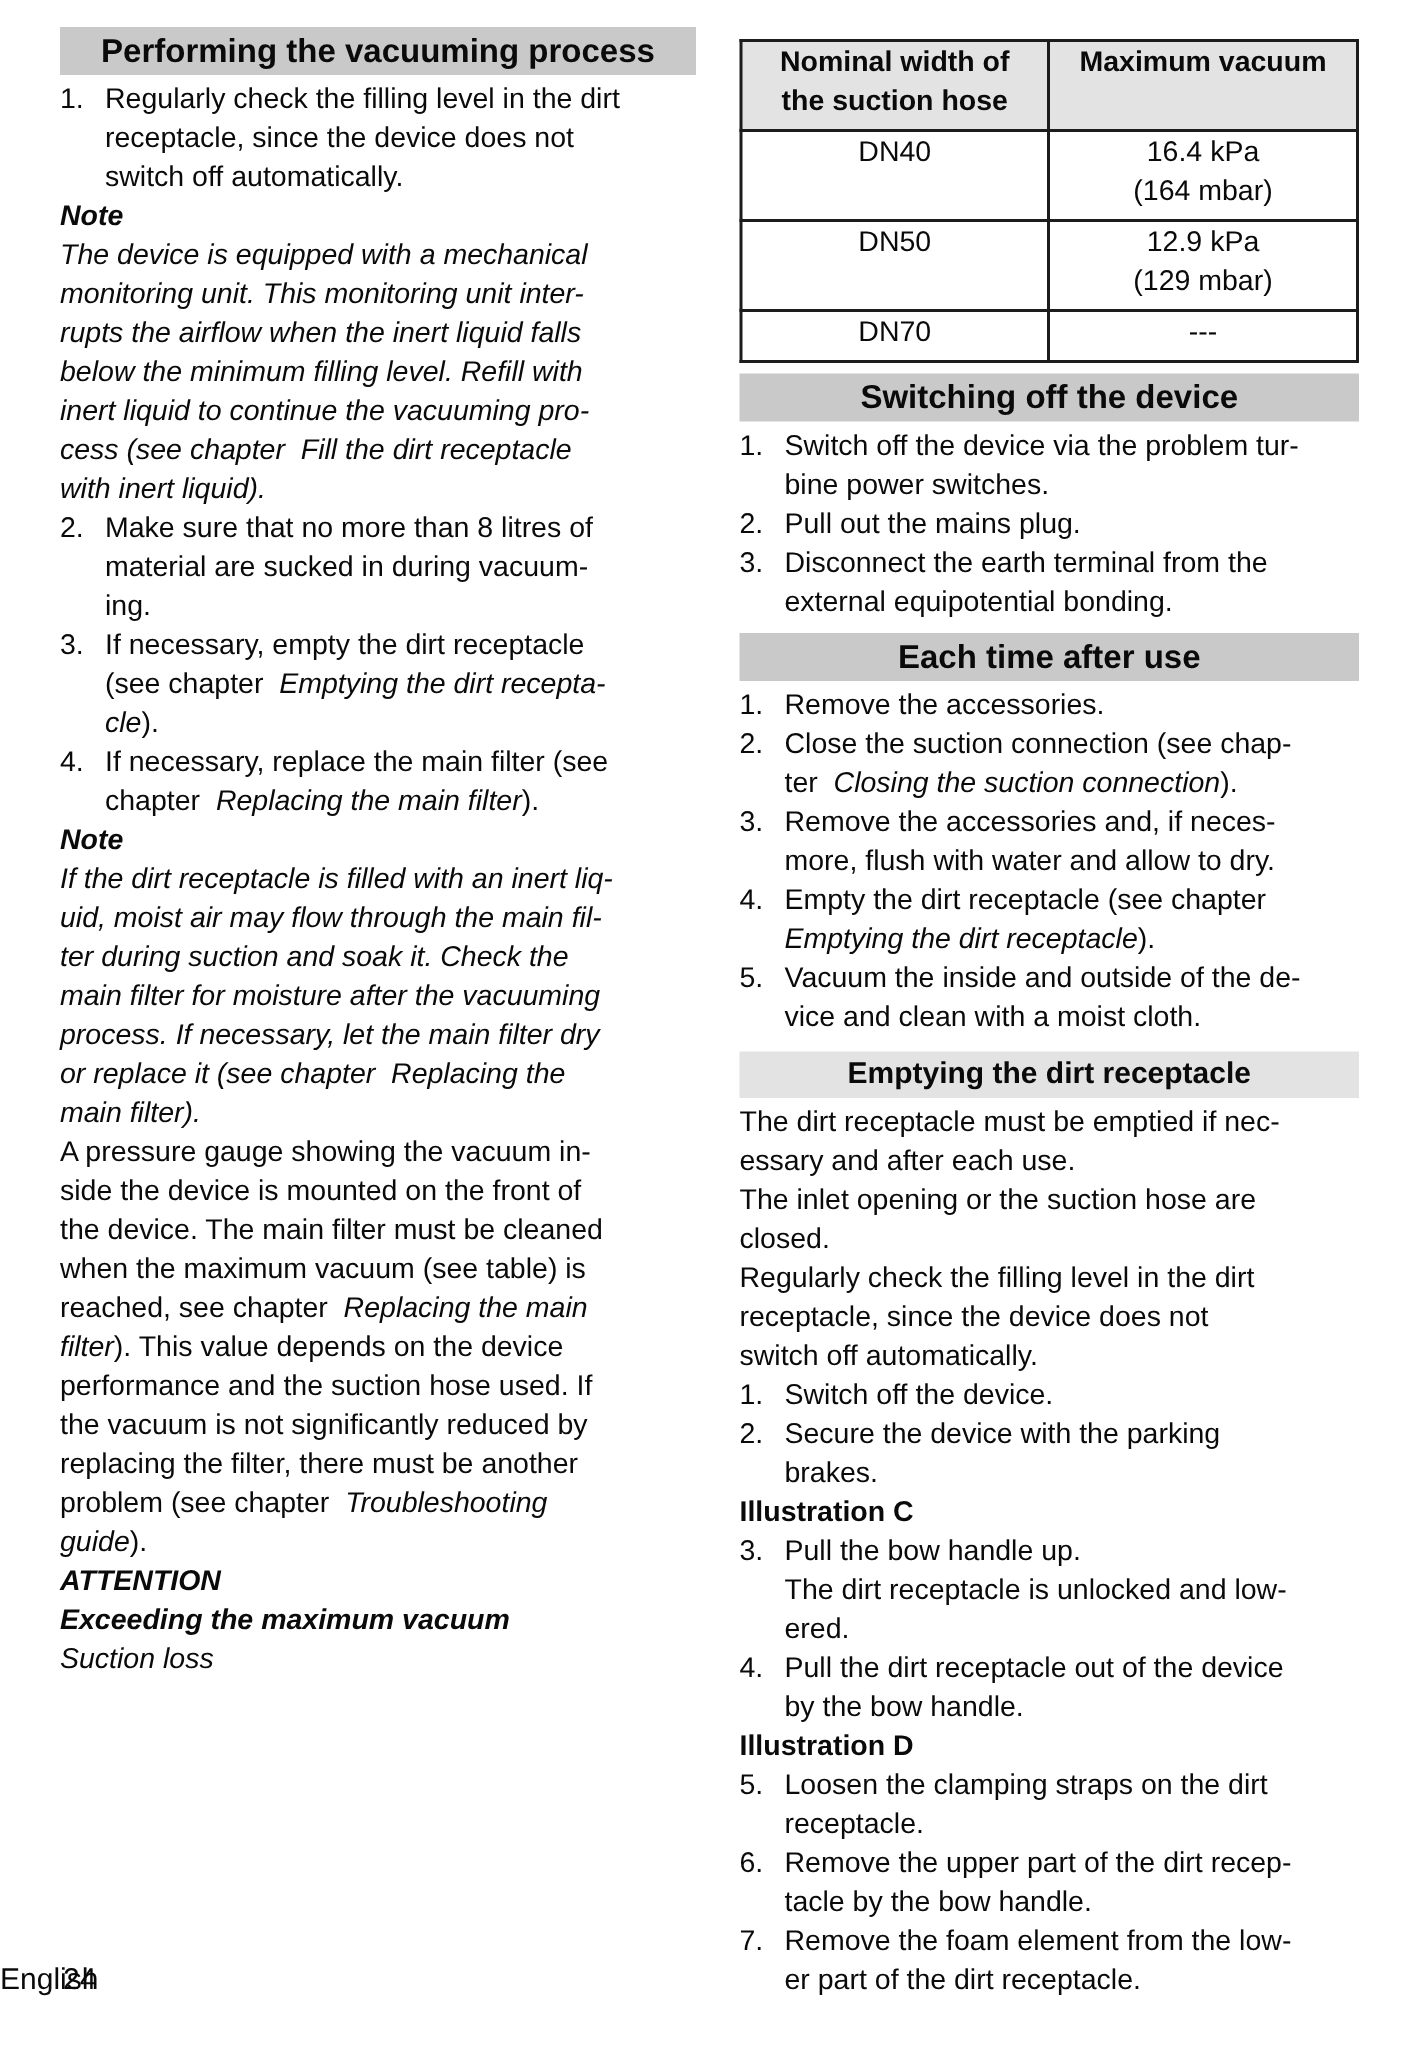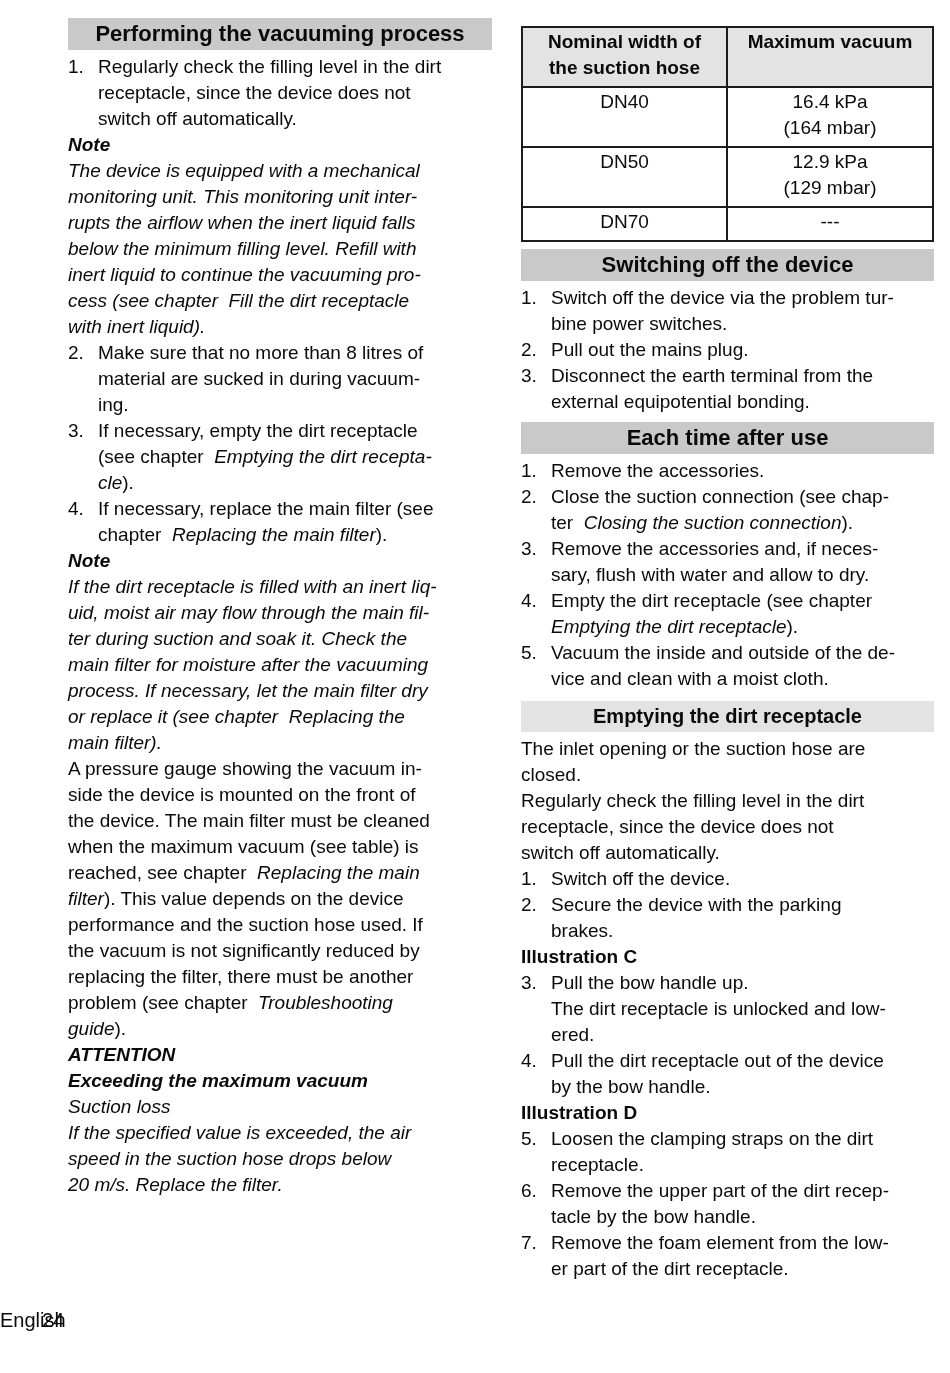--- a/index.html
+++ b/index.html
@@ -12,21 +12,21 @@
   }
   *{box-sizing:border-box;}
   html,body{margin:0;padding:0;}
   body{
     width:950px;height:1373px;
     background:var(--page-bg);
     color:var(--text-color);
     font-family:"Liberation Sans","DejaVu Sans",sans-serif;
   }
   .page{position:relative;width:950px;height:1373px;overflow:hidden;background:var(--page-bg);}
-  .col{position:absolute;margin-left:28px;}
+  .col{position:absolute;}
   .col-left{left:40px;top:18px;width:424px;}
   .col-right{left:493px;top:24px;width:413px;}
 
   .para,.line{font-size:19px;line-height:26px;white-space:pre-line;margin:0;}
   .li{display:flex;font-size:19px;line-height:26px;white-space:pre-line;margin:0;}
   .li .num{flex:0 0 30px;width:30px;}
   .li .txt{flex:1;}
 
   .it{font-style:italic;}
   .bd{font-weight:bold;}
@@ -105,23 +105,20 @@
 reached, see chapter&nbsp; </span><span class="it">Replacing the main
 filter</span><span>). This value depends on the device
 performance and the suction hose used. If
 the vacuum is not significantly reduced by
 replacing the filter, there must be another
 problem (see chapter&nbsp; </span><span class="it">Troubleshooting
 guide</span><span>).</span></div>
       <div class="line bdit">ATTENTION</div>
       <div class="line bdit">Exceeding the maximum vacuum</div>
       <div class="line it">Suction loss</div>
-      <div class="para it"><span>If the specified value is exceeded, the air
-speed in the suction hose drops below
-20 m/s. Replace the filter.</span></div>
     </div>
 
   <div class="col col-right">
     <table class="spec">
       <thead>
         <tr>
           <th>Nominal width of
 the suction hose</th>
           <th>Maximum vacuum</th>
         </tr>
@@ -148,26 +145,28 @@
         <div class="li"><span class="num">1.</span><span class="txt"><span>Switch off the device via the problem tur-
 bine power switches.</span></span></div>
         <div class="li"><span class="num">2.</span><span class="txt"><span>Pull out the mains plug.</span></span></div>
         <div class="li"><span class="num">3.</span><span class="txt"><span>Disconnect the earth terminal from the
 external equipotential bonding.</span></span></div>
         <div class="sect-h">Each time after use</div>
         <div class="li"><span class="num">1.</span><span class="txt"><span>Remove the accessories.</span></span></div>
         <div class="li"><span class="num">2.</span><span class="txt"><span>Close the suction connection (see chap-
 ter&nbsp; </span><span class="it">Closing the suction connection</span><span>).</span></span></div>
         <div class="li"><span class="num">3.</span><span class="txt"><span>Remove the accessories and, if neces-
-sary, flush with water and allow to dry.</span></span></div>
+more, flush with water and allow to dry.</span></span></div>
         <div class="li"><span class="num">4.</span><span class="txt"><span>Empty the dirt receptacle (see chapter
 </span><span class="it">Emptying the dirt receptacle</span><span>).</span></span></div>
         <div class="li"><span class="num">5.</span><span class="txt"><span>Vacuum the inside and outside of the de-
 vice and clean with a moist cloth.</span></span></div>
         <div class="sect-h sub">Emptying the dirt receptacle</div>
+        <div class="para"><span>The dirt receptacle must be emptied if nec-
+essary and after each use.</span></div>
         <div class="para"><span>The inlet opening or the suction hose are
 closed.</span></div>
         <div class="para"><span>Regularly check the filling level in the dirt
 receptacle, since the device does not
 switch off automatically.</span></div>
         <div class="li"><span class="num">1.</span><span class="txt"><span>Switch off the device.</span></span></div>
         <div class="li"><span class="num">2.</span><span class="txt"><span>Secure the device with the parking
 brakes.</span></span></div>
         <div class="line bd">Illustration C</div>
         <div class="li"><span class="num">3.</span><span class="txt"><span>Pull the bow handle up.

